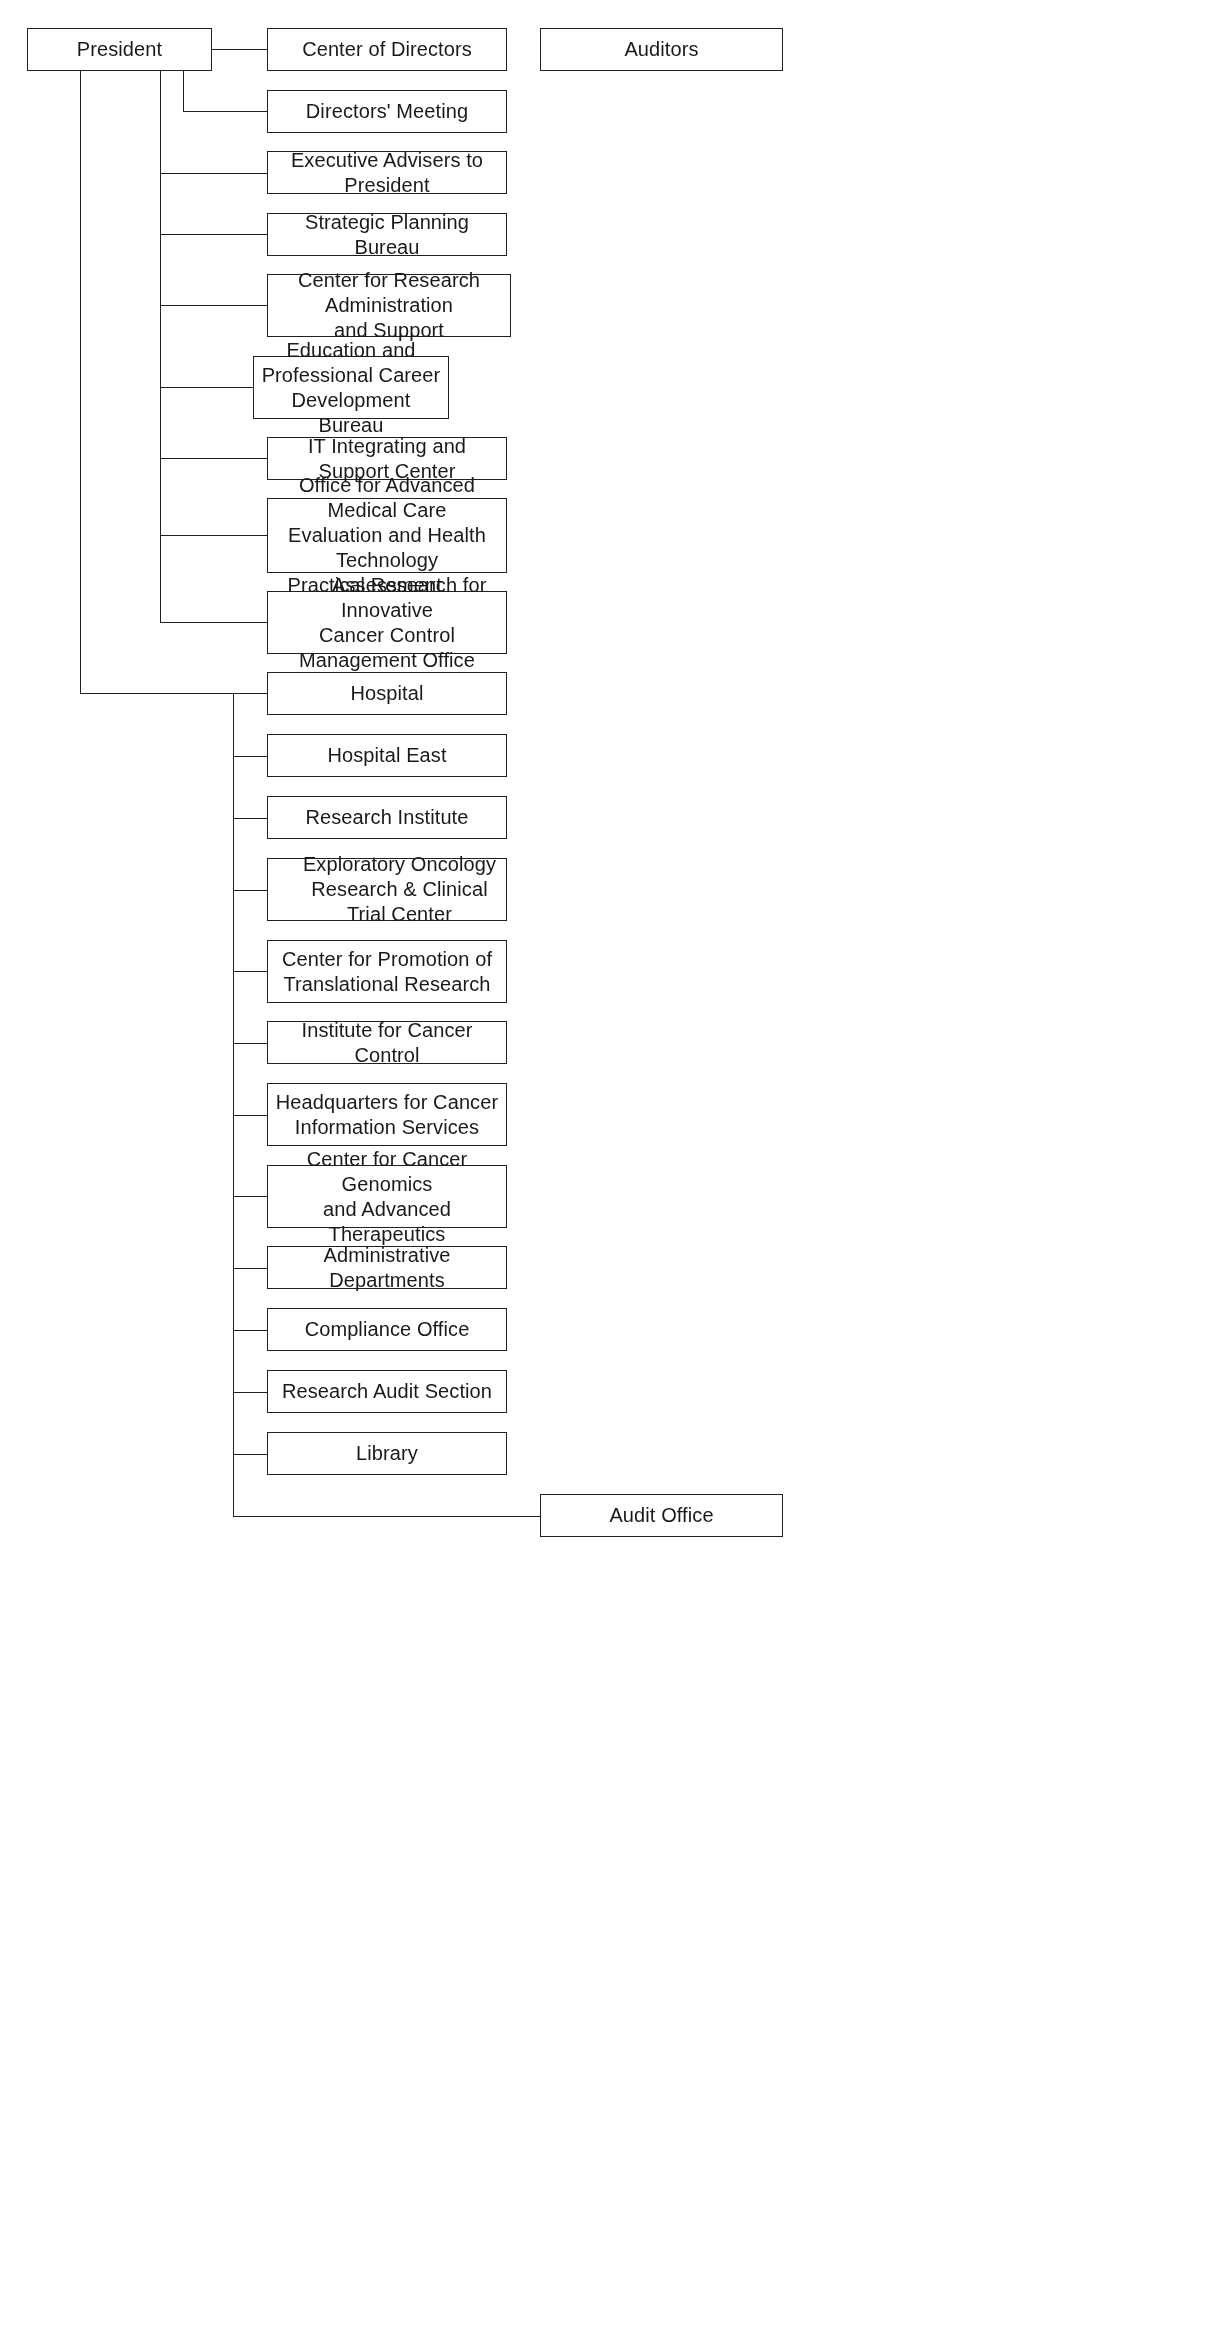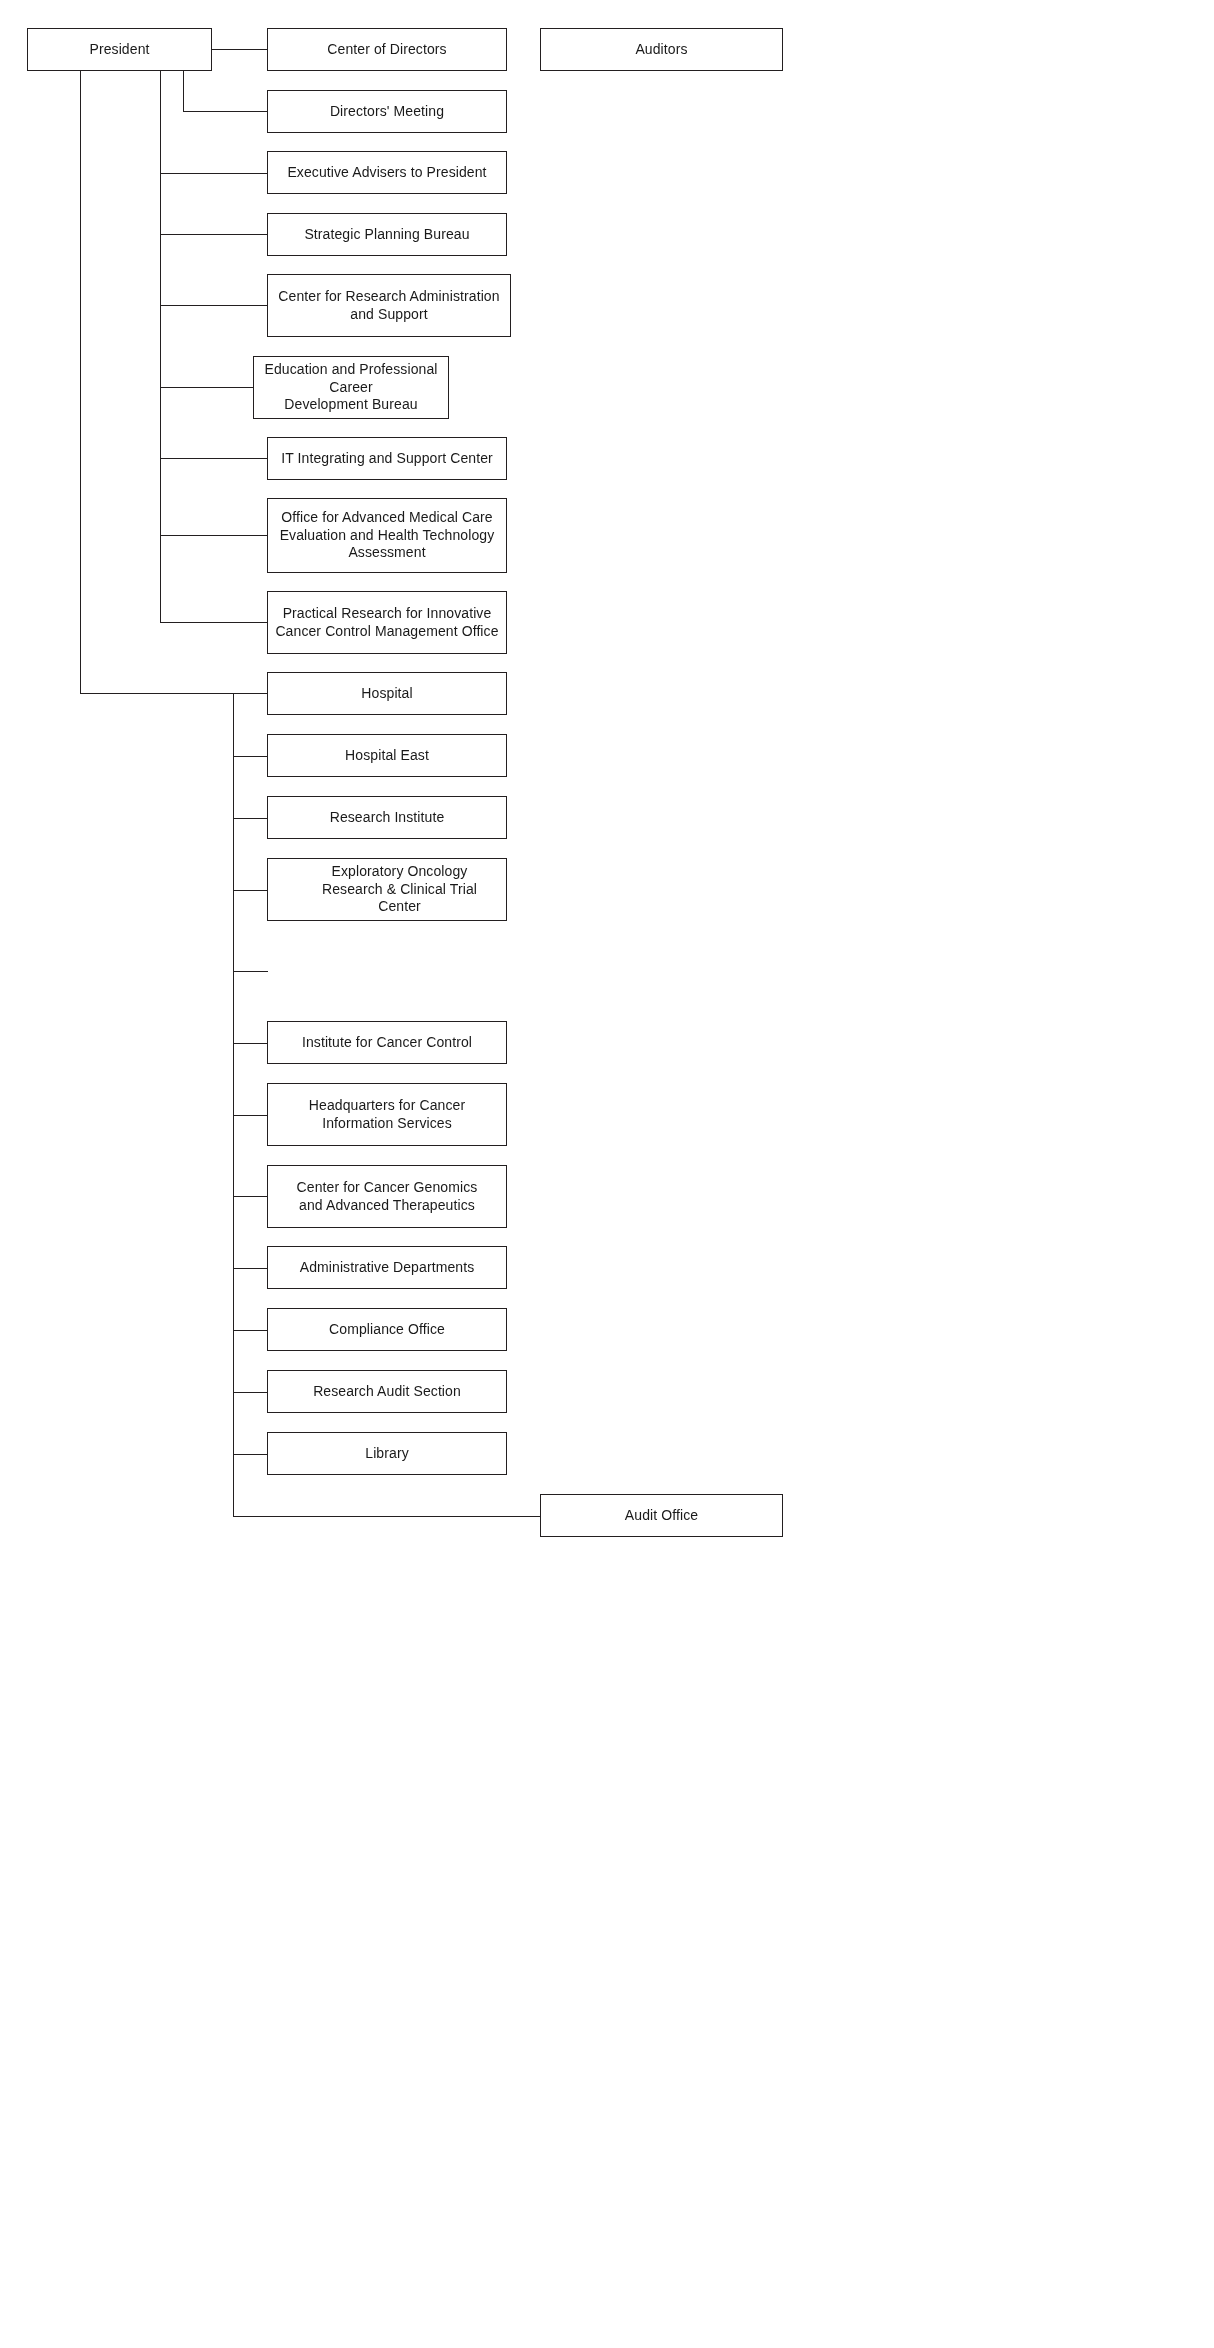--- a/index.html
+++ b/index.html
@@ -21,21 +21,21 @@
   }
   .node {
     position: absolute;
     box-sizing: border-box;
     border: 1px solid #231f20;
     background: #ffffff;
     display: flex;
     align-items: center;
     justify-content: center;
     text-align: center;
-    font-size: 14px;
+    font-size: 20px;
     line-height: 1.25;
     letter-spacing: 0.1px;
     color: #1a1a1a;
     padding: 2px 6px;
     z-index: 3;
   }
   .node .node-label {
     display: block;
     white-space: pre-line;
   }
@@ -146,20 +146,24 @@
 
   <div class="node" style="left:267px; top:796px; width:240px; height:43px;">
     <span class="node-label">Research Institute</span>
   </div>
 
   <div class="node" style="left:267px; top:858px; width:240px; height:63px;padding-left:31px;">
     <span class="node-label">Exploratory Oncology
 Research &amp; Clinical Trial Center</span>
   </div>
 
+  <div class="node" style="left:267px; top:940px; width:240px; height:63px;">
+    <span class="node-label">Center for Promotion of
+Translational Research</span>
+  </div>
 
   <div class="node" style="left:267px; top:1021px; width:240px; height:43px;">
     <span class="node-label">Institute for Cancer Control</span>
   </div>
 
   <div class="node" style="left:267px; top:1083px; width:240px; height:63px;">
     <span class="node-label">Headquarters for Cancer
 Information Services</span>
   </div>
 

